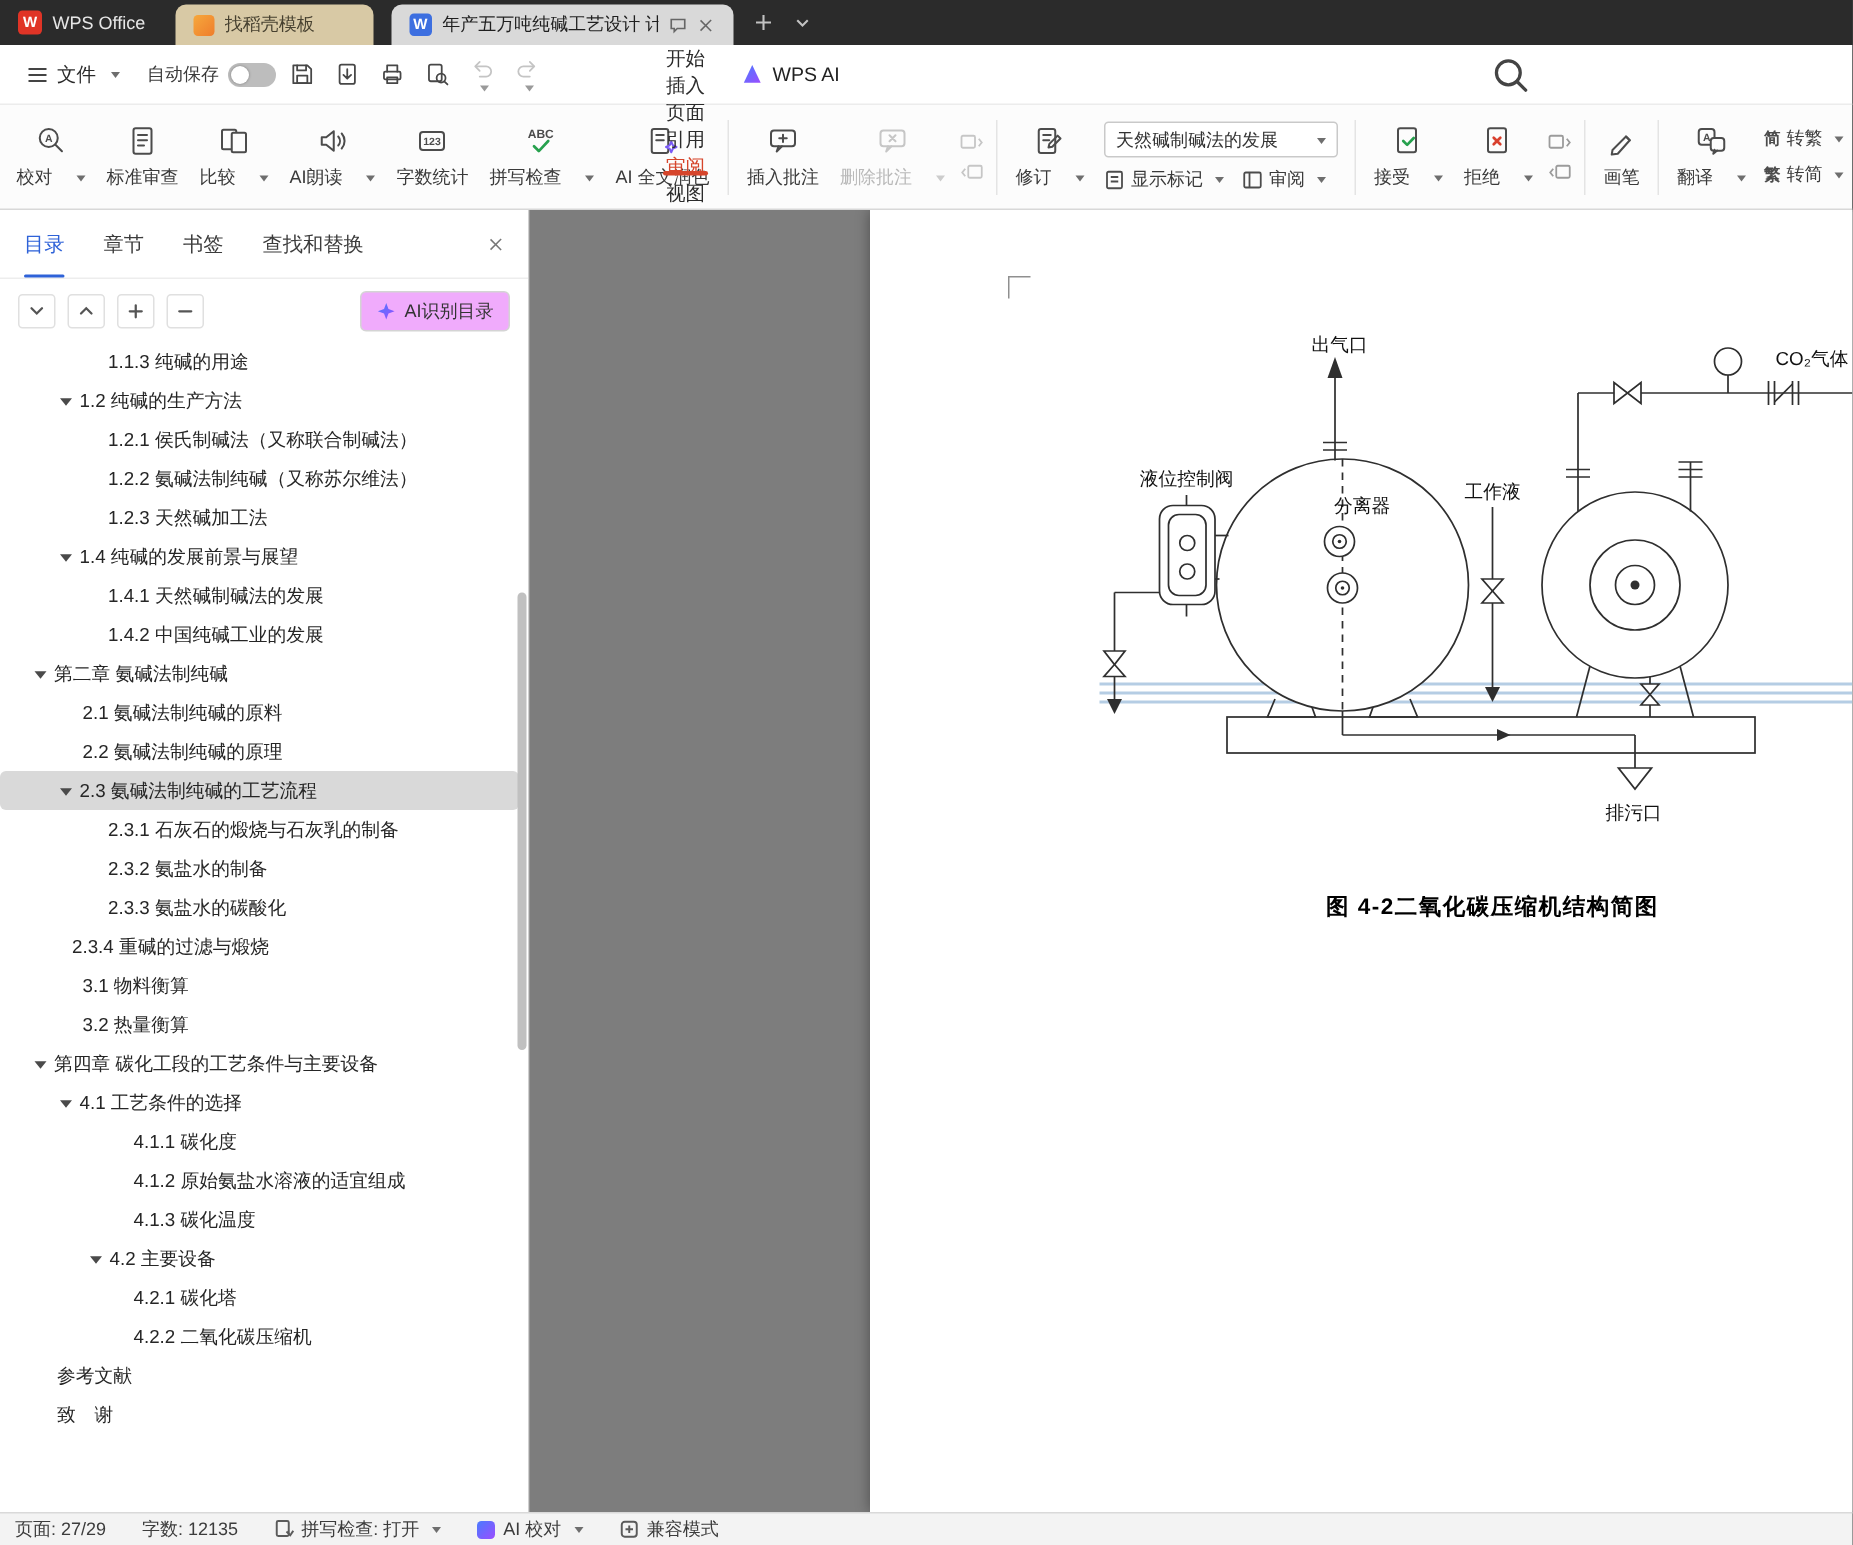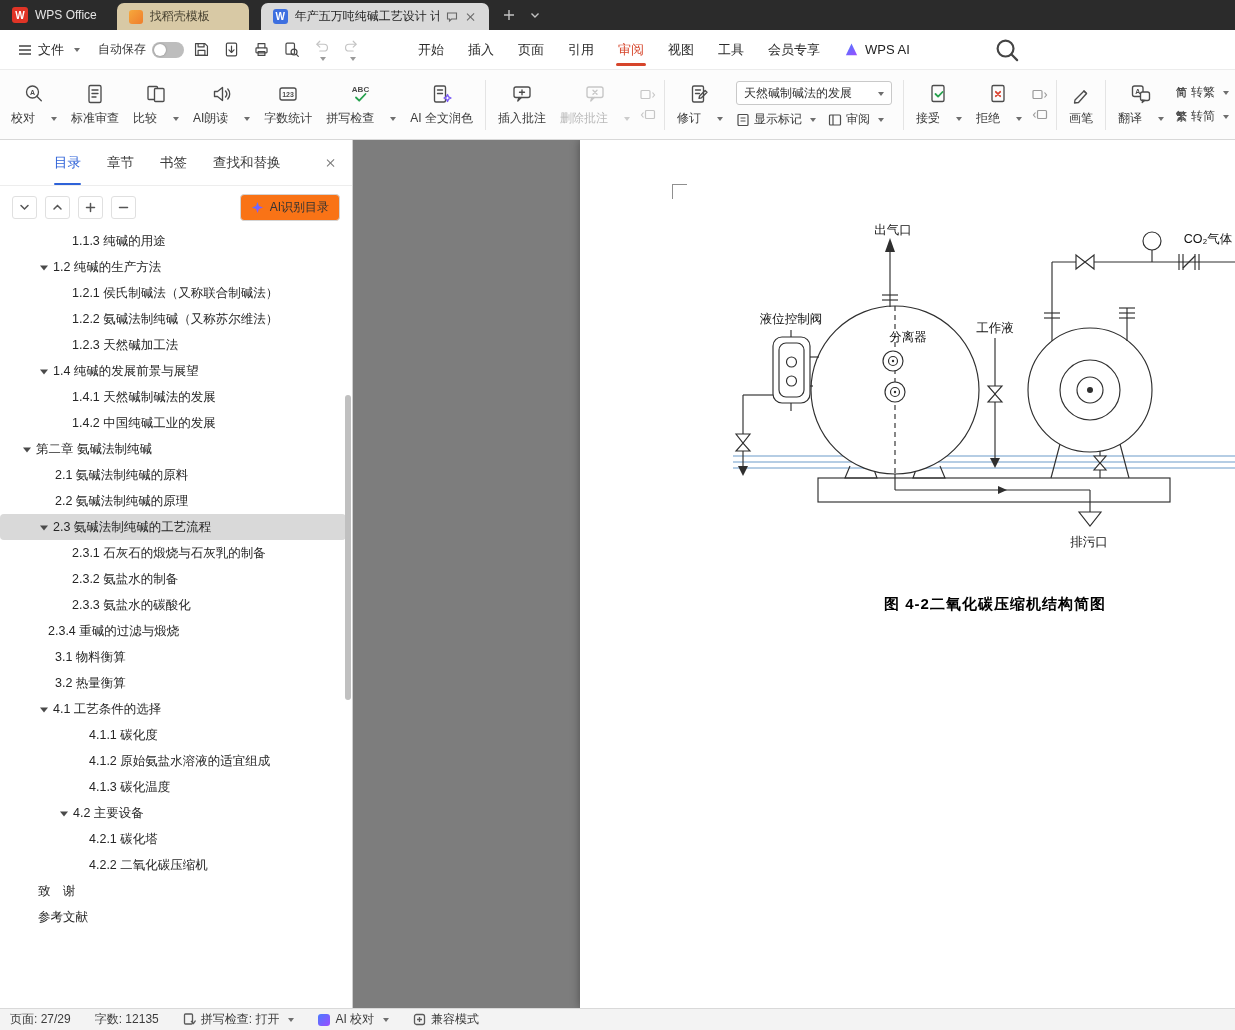--- a/index.html
+++ b/index.html
@@ -24,21 +24,21 @@
   
   .menubar { height:40px; background:#fff; border-bottom:1px solid #ececec; display:flex; align-items:center; padding:0 10px; }
   .file-btn { display:flex; align-items:center; gap:6px; font-size:13px; color:#2b2b2b; padding:4px 8px; }
   .autosave { display:flex; align-items:center; gap:6px; font-size:12px; color:#3a3a3a; margin-left:10px; }
   .toggle { width:32px; height:16px; border-radius:8px; background:#bdbdbd; position:relative; }
   .toggle::after { content:""; position:absolute; left:2px; top:2px; width:12px; height:12px; background:#fff; border-radius:50%; box-shadow:0 0 2px rgba(0,0,0,.35); }
   .mico { width:26px; height:26px; display:grid; place-items:center; margin-left:4px; border-radius:4px; }
   .mico svg { width:17px; height:17px; }
   .mico svg * { stroke:#474747; fill:none; stroke-width:1.4; stroke-linecap:round; stroke-linejoin:round; }
   .mico.dis svg * { stroke:#c4c4c4; }
-  .menu-items { display:flex; align-items:flex-start; margin-left:42px; height:100%; }
+  .menu-items { display:flex; align-items:flex-end; margin-left:42px; height:100%;flex-direction:column; }
   .menu-item { font-size:13px; color:#2b2b2b; padding:0 12px; height:100%; display:flex; align-items:center; position:relative; }
   .menu-item.active { color:#d6452b; }
   .menu-item.active::after { content:""; position:absolute; left:10px; right:10px; bottom:3px; height:3px; border-radius:2px; background:#d6452b; }
   .wpsai { display:flex; align-items:center; gap:6px; font-size:13px; color:#222; padding:0 12px; }
   .search-btn { margin-left:auto; margin-right:205px; width:26px; height:26px; display:grid; place-items:center; }
   .search-btn svg *,.aiicon-s svg * { fill:none; stroke-width:1.5; stroke-linecap:round; }
   .search-btn svg * { stroke:#444; }
   .cv { width:0; height:0; border:3.2px solid transparent; border-top:4px solid #6e6e6e; margin-left:4px; transform:translateY(2px); flex:none; }
   .cv.lt { border-top-color:#9a9a9a; }
 
@@ -70,29 +70,29 @@
   .pair { display:flex; flex-direction:column; gap:7px; justify-content:center; padding:0 5px; }
   .zh { font-size:11px; font-weight:bold; color:#4c4c4c; }
   .clipbtn { width:12px; overflow:hidden; }
 
   
   .main { position:absolute; left:0; top:140px; right:0; bottom:22px; display:flex; }
 
   
   .sidebar { width:353px; background:#fff; border-right:1px solid #cfcfcf; position:relative; display:flex; flex-direction:column; }
   .sb-head { height:46px; border-bottom:1px solid #ededed; display:flex; align-items:center; padding:0 16px; }
-  .sb-tabs { display:flex; gap:26px; height:100%; align-items:center; flex:1;margin-left:38px; }
+  .sb-tabs { display:flex; gap:26px; height:100%; align-items:center; flex:1; }
   .sb-tab { font-size:13.5px; color:#3c3c3c; height:100%; display:flex; align-items:center; position:relative; }
   .sb-tab.active { color:#2e62d8; }
   .sb-tab.active::after { content:""; position:absolute; left:0; right:0; bottom:0; height:2.5px; background:#2e62d8; border-radius:2px; }
   .sb-toolbar { height:42px; display:flex; align-items:center; gap:8px; padding:0 12px; }
   .tb-btn { width:25px; height:23px; border:1px solid #e0e0e0; border-radius:3px; display:grid; place-items:center; background:#fff; }
   .tb-btn svg { width:11px; height:11px; }
   .tb-btn svg * { stroke:#555; fill:none; stroke-width:1.5; stroke-linecap:round; }
-  .ai-btn { margin-left:auto; height:27px; border:1px solid #d4d4d4; border-radius:4px; background:#f97316; display:flex; align-items:center; gap:6px; padding:0 10px; font-size:12px; color:#333; }
+  .ai-btn { margin-left:auto; height:27px; border:1px solid #d4d4d4; border-radius:4px; background:#f0abfc; display:flex; align-items:center; gap:6px; padding:0 10px; font-size:12px; color:#333; }
   .sb-tree { flex:1; overflow:hidden; margin-top:-12px; padding-top:12px; position:relative; }
   .row { height:26px; display:flex; align-items:center; font-size:12.5px; color:#262626; white-space:nowrap; }
   .row .tri { width:0; height:0; border:4.5px solid transparent; border-top:5.5px solid #4a4a4a; margin-right:5px; transform:translateY(2.5px); flex:none; }
   .row.sel { background:#d9d9d9; border-radius:4px; margin-right:6px; }
   .sb-scroll { position:absolute; right:0; top:88px; bottom:0; width:8px; }
   .sb-thumb { position:absolute; left:1px; top:167px; width:6px; height:305px; background:#c0c0c0; border-radius:3px; }
 
   
   .docarea { flex:1; background:#7d7d7d; position:relative; overflow:hidden; }
   .page { position:absolute; left:227px; top:0; width:720px; height:100%; background:#fff; box-shadow:0 0 9px rgba(0,0,0,.38); }
@@ -572,20 +572,24 @@
         </div>
         <div class="row" style="padding-left: 48px;">
           <span>2.3.4 重碱的过滤与煅烧</span>
         </div>
         <div class="row" style="padding-left: 55px;">
           <span>3.1 物料衡算</span>
         </div>
         <div class="row" style="padding-left: 55px;">
           <span>3.2 热量衡算</span>
         </div>
+        <div class="row" style="padding-left: 23px;">
+          <span class="tri"></span>
+          <span>第四章 碳化工段的工艺条件与主要设备</span>
+        </div>
         <div class="row" style="padding-left: 40px;">
           <span class="tri"></span>
           <span>4.1 工艺条件的选择</span>
         </div>
         <div class="row" style="padding-left: 89px;">
           <span>4.1.1 碳化度</span>
         </div>
         <div class="row" style="padding-left: 89px;">
           <span>4.1.2 原始氨盐水溶液的适宜组成</span>
         </div>
@@ -596,24 +600,24 @@
           <span class="tri"></span>
           <span>4.2 主要设备</span>
         </div>
         <div class="row" style="padding-left: 89px;">
           <span>4.2.1 碳化塔</span>
         </div>
         <div class="row" style="padding-left: 89px;">
           <span>4.2.2 二氧化碳压缩机</span>
         </div>
         <div class="row" style="padding-left: 38px;">
+          <span>参考文献</span>
+        </div>
+        <div class="row" style="padding-left: 38px;">
           <span>致　谢</span>
-        </div>
-        <div class="row" style="padding-left: 38px;">
-          <span>参考文献</span>
         </div>
       </div>
     <div class="sb-scroll">
         <div class="sb-thumb"></div>
       </div>
   </div>
 
   <div class="docarea">
     <div class="page">
       <div class="corner"></div>

